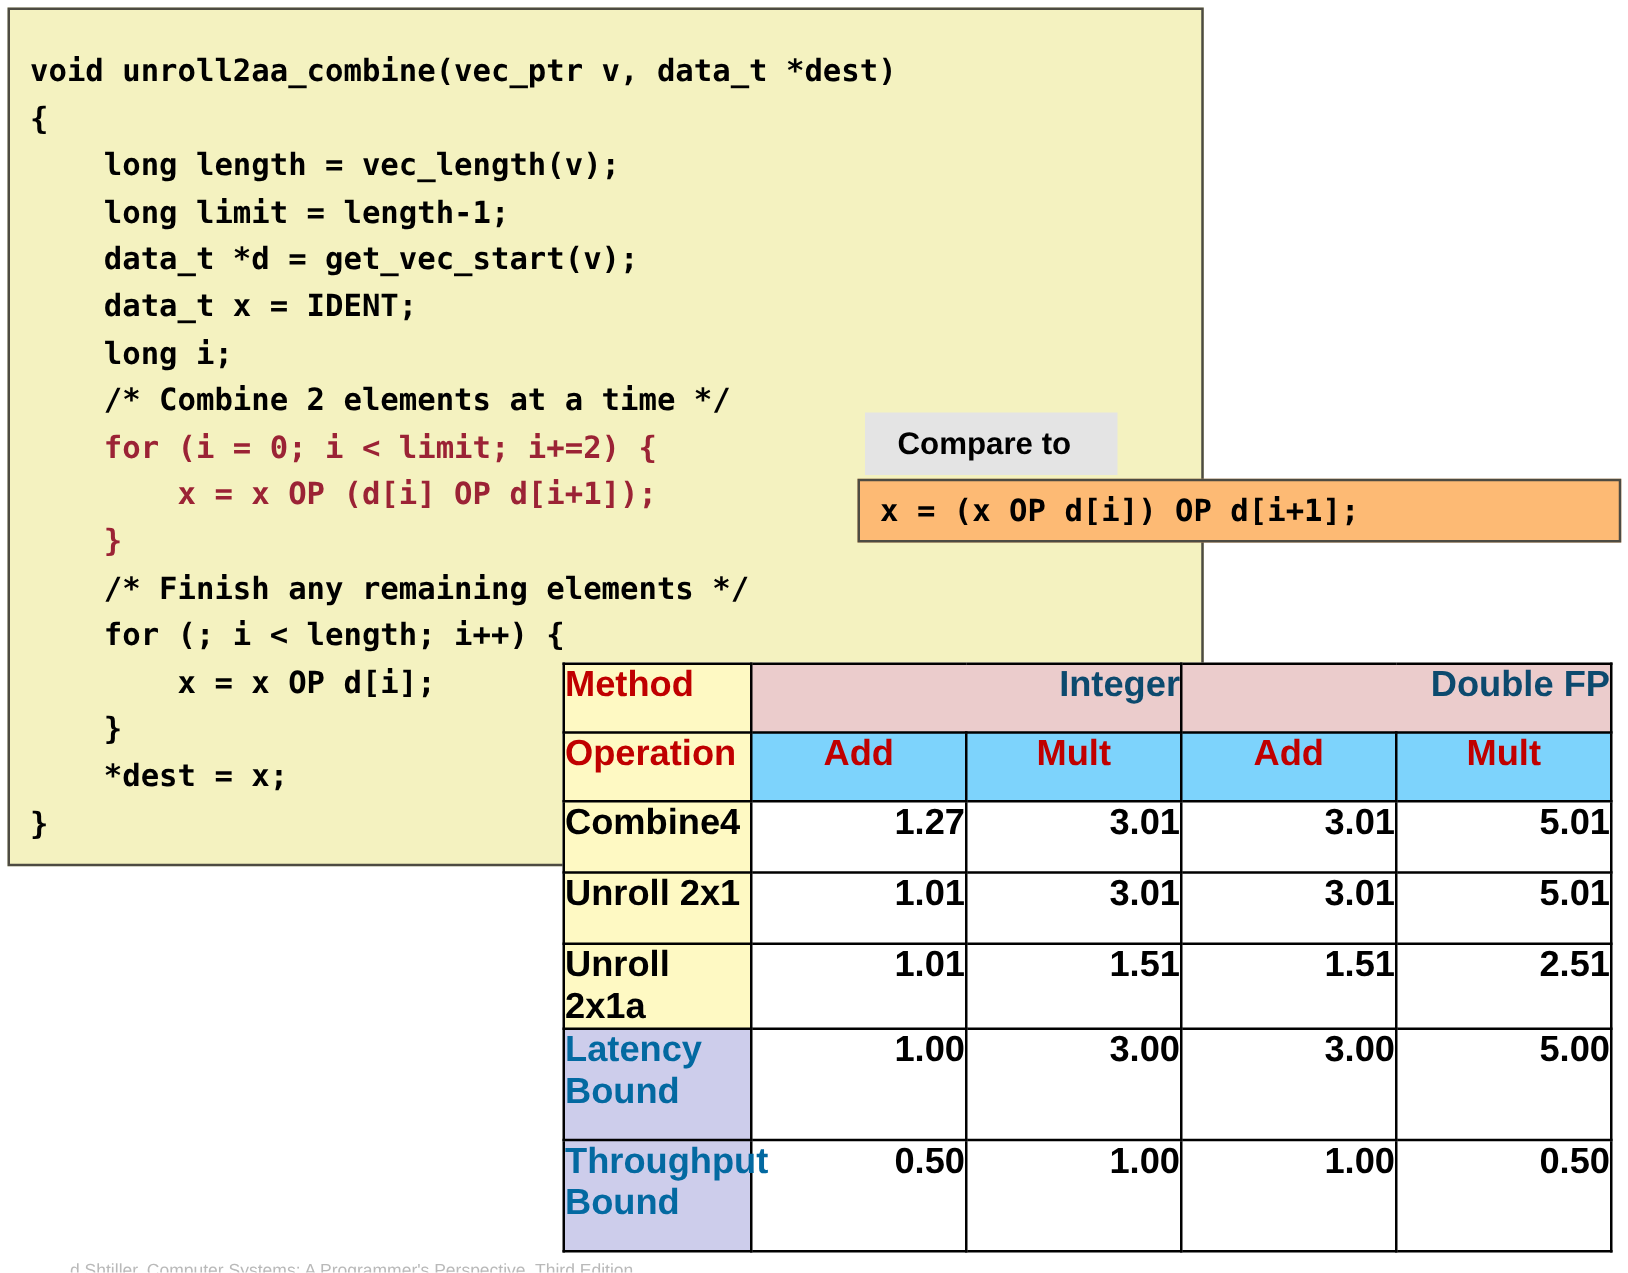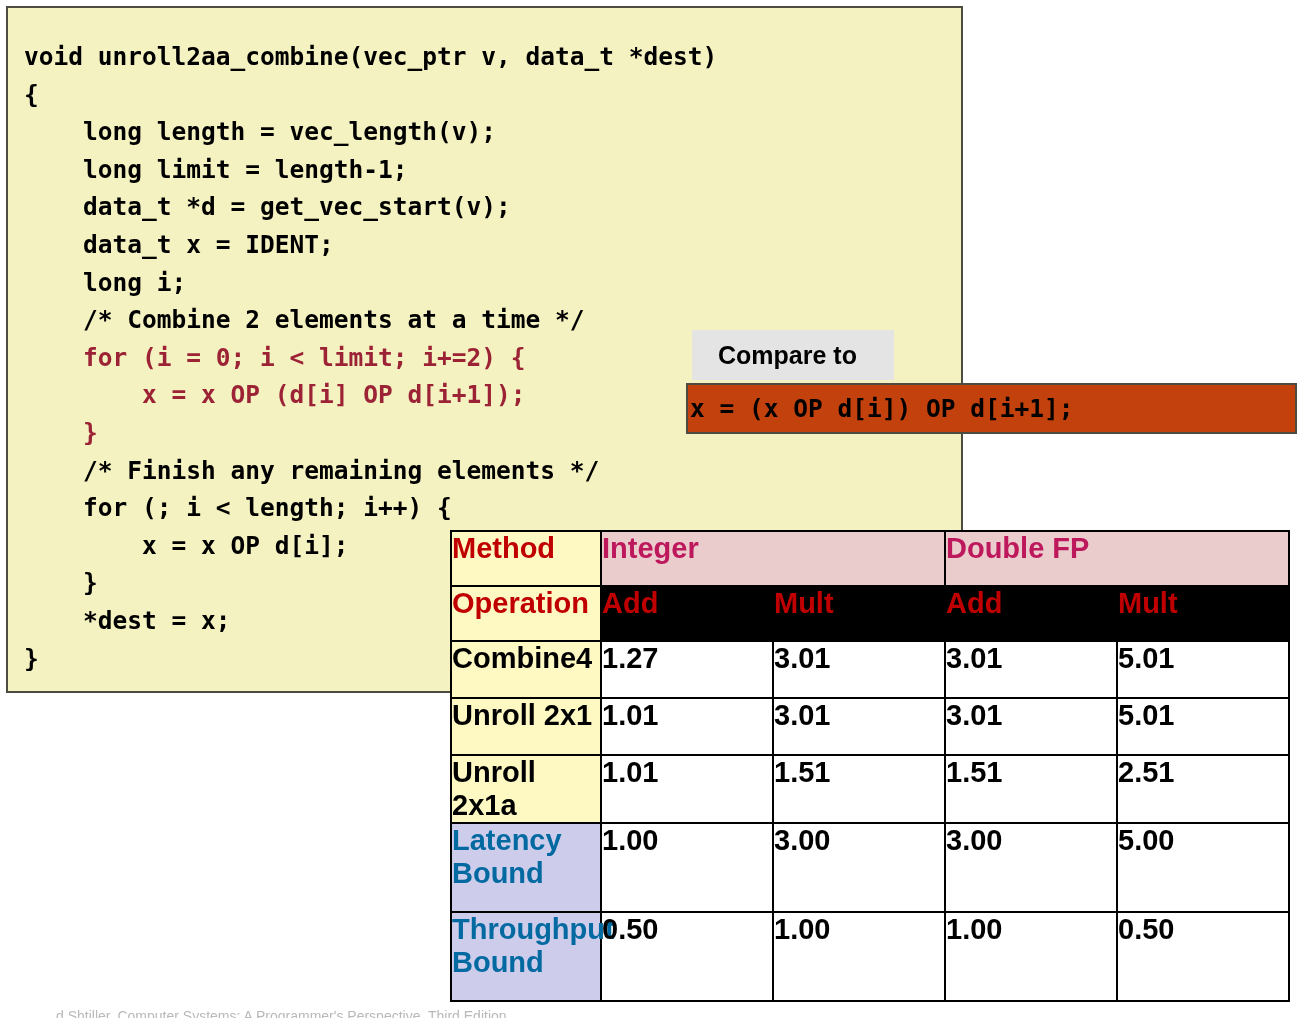--- a/index.html
+++ b/index.html
@@ -54,26 +54,26 @@
     font-weight: bold;
     color: #000000;
   }
 
   #compare-expr {
     position: absolute;
     left: 686px;
     top: 383px;
     width: 611px;
     height: 51px;
-    background: #c2410c;
+    background: #fdba74;
     border: 2px solid #4d4b42;
     box-sizing: border-box;
     display: flex;
     align-items: center;
-    padding-left: 2px;
+    padding-left: 16px;
     font-family: "DejaVu Sans Mono", "Liberation Mono", monospace;
     font-size: 24.5px;
     font-weight: bold;
     color: #000000;
     white-space: pre;
   }
 
   
   #perf-table {
     position: absolute;
@@ -96,43 +96,44 @@
   .c-method  { width: 150px; }
   .c-num     { width: 96px; }
 
   .hdr-method, .hdr-operation, .row-label-green {
     background: #fef9c3;
     color: #c00000;
     padding: 3px 0 6px 6px;
   }
   .hdr-group {
     background: #ebcccc;
-    color: #be185d;
-    text-align: left;
+    color: #0c4a6e;
+    text-align: right;
     padding: 3px 0 6px 0;
     margin-left: 12px;
   }
   .hdr-op-cell {
-    background: #000000;
+    background: #7dd3fc;
     color: #c00000;
-    text-align: left;
+    text-align: center;
     padding: 3px 8px 6px 0;
   }
   .row-label-green {
     color: #000000;
     padding: 3px 0 6px 6px;
   }
   .row-label-purple {
     background: #cdcdeb;
     color: #0369a1;
     padding: 3px 0 6px 6px;
   }
   .num-cell {
     background: #ffffff;
     color: #000000;
+    text-align: right;
     padding: 3px 8px 6px 0;
   }
   .tall { height: 89px; }
   .short { height: 57px; }
   .hdr-h { height: 55px; }
 
   
   #footer-note {
     position: absolute;
     left: 56px;

